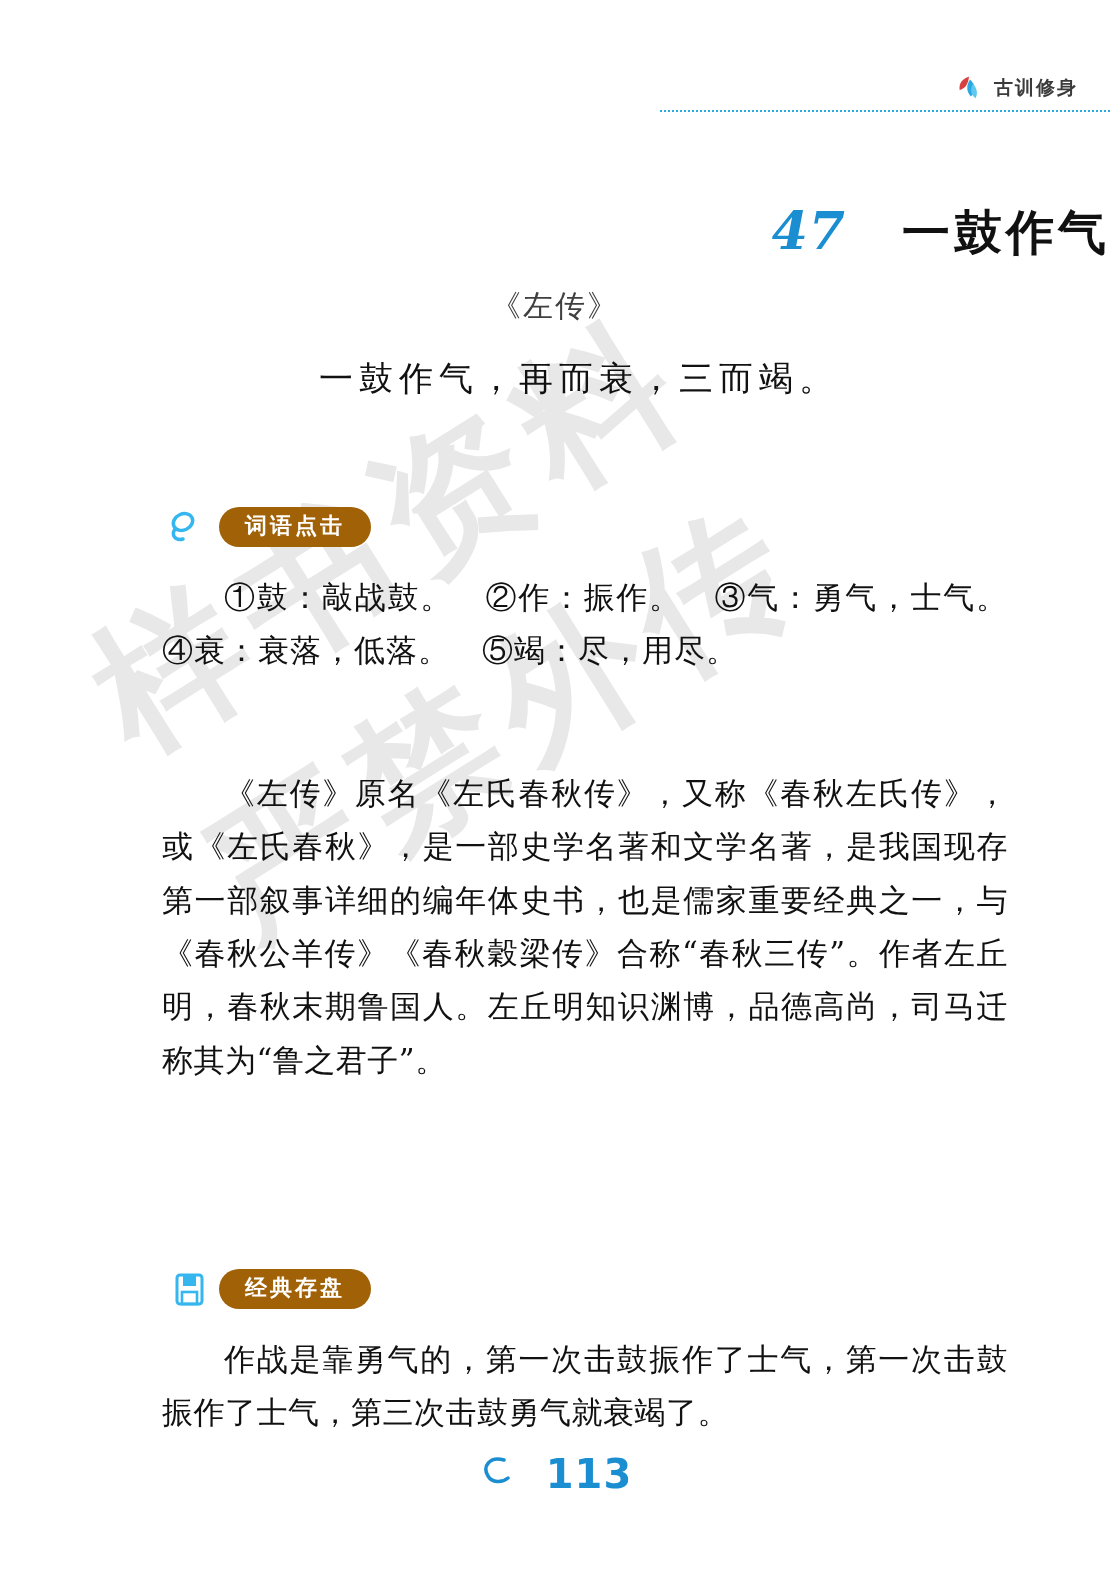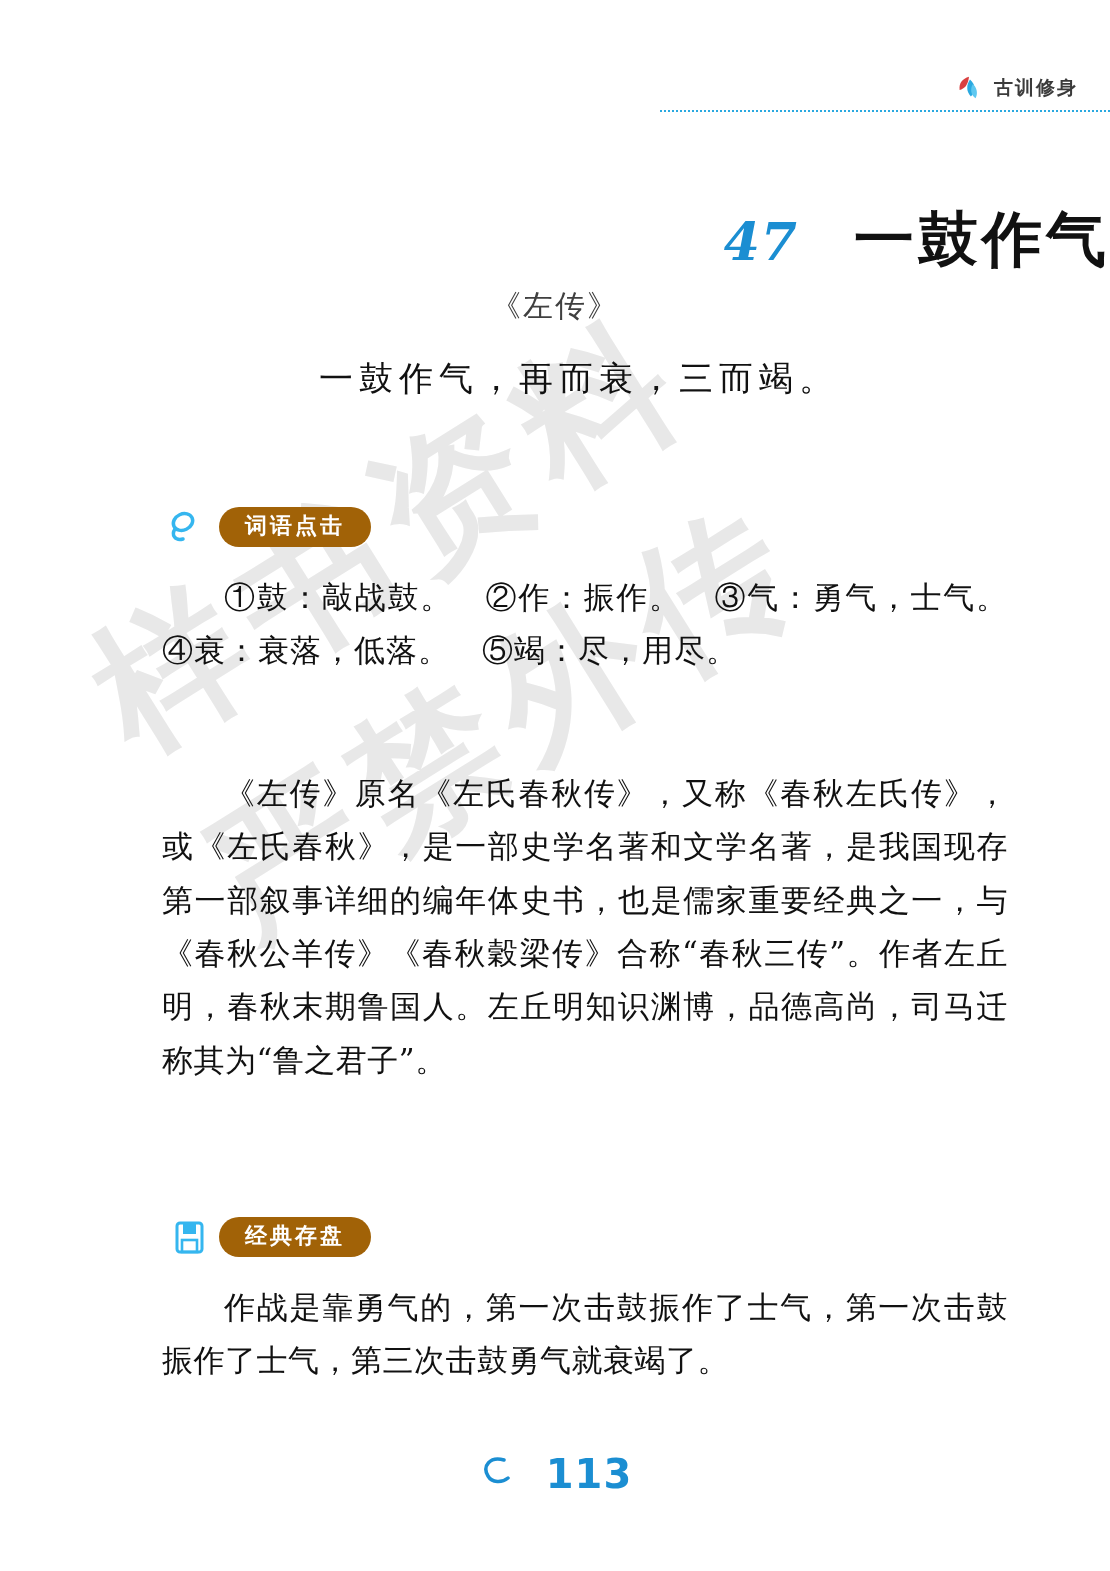--- a/index.html
+++ b/index.html
@@ -91,21 +91,21 @@
   .title-number {
     font-family: "DejaVu Serif", serif;
     font-style: italic;
     font-size: 52px;
     color: #1b8ed2;
     font-weight: 600;
     letter-spacing: 1px;
   }
   .title-text {
     font-family: "DejaVu Sans", "Liberation Sans", sans-serif;
-    font-size: 60px;
+    font-size: 48px;
     color: #111111;
     margin-left: 56px;
     letter-spacing: 4px;
     font-weight: 600;
   }
   .source-row {
     position: absolute;
     top: 286px;
     width: 1110px;
     text-align: center;
@@ -235,21 +235,21 @@
       </span>
       <span class="badge-pill">词语点击</span>
     </div>
     <div class="body-text indent wide-space">①鼓：敲战鼓。　②作：振作。　③气：勇气，士气。④衰：衰落，低落。　⑤竭：尽，用尽。</div>
   </div>
 
   <div class="section" style="top: 745px;">
     <div class="body-text indent">《左传》原名《左氏春秋传》，又称《春秋左氏传》，或《左氏春秋》，是一部史学名著和文学名著，是我国现存第一部叙事详细的编年体史书，也是儒家重要经典之一，与《春秋公羊传》《春秋穀梁传》合称“春秋三传”。作者左丘明，春秋末期鲁国人。左丘明知识渊博，品德高尚，司马迁称其为“鲁之君子”。</div>
   </div>
 
-  <div class="section" style="top: 1215px;">
+  <div class="section" style="top: 1267px;">
     <div class="badge-row">
       <span class="badge-icon">
         <svg viewBox="0 0 48 44" width="48" height="44">
           <rect x="12" y="8" width="25" height="29" rx="3" fill="none" stroke="#35b6ef" stroke-width="3"></rect>
           <rect x="18" y="8" width="13" height="11" fill="#35b6ef"></rect>
           <rect x="17" y="25" width="15" height="12" fill="none" stroke="#35b6ef" stroke-width="2.6"></rect>
         </svg>
       </span>
       <span class="badge-pill">经典存盘</span>
     </div>

